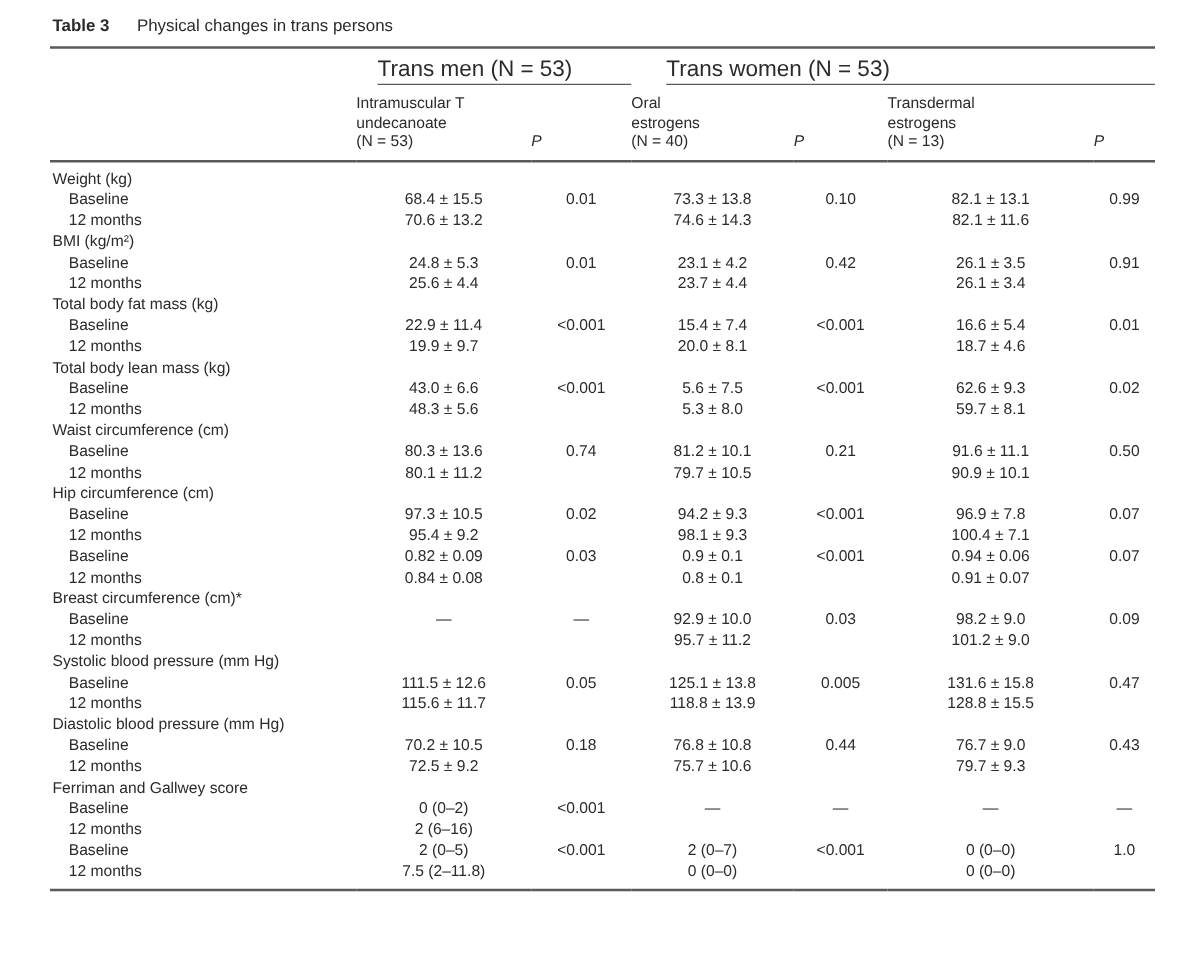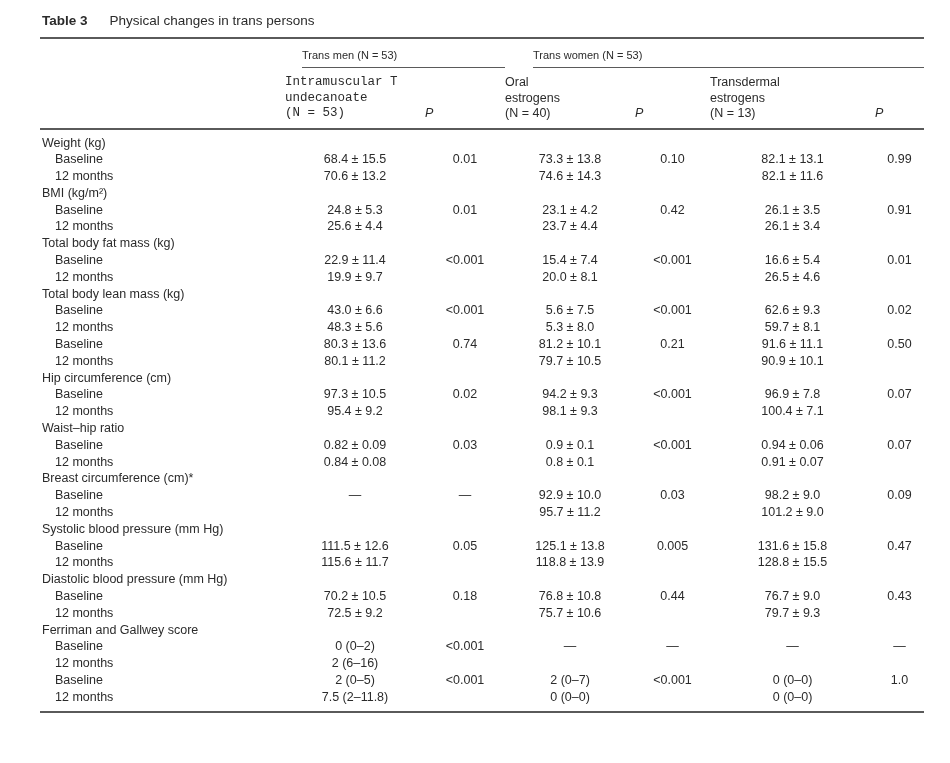--- a/index.html
+++ b/index.html
@@ -41,39 +41,39 @@
   col.c-label { width: 245px; }
   col.c-tm    { width: 140px; }
   col.c-p1    { width: 80px; }
   col.c-oe    { width: 130px; }
   col.c-p2    { width: 75px; }
   col.c-te    { width: 165px; }
   col.c-p3    { width: 49px; }
 
   tr.spanner-row td { padding: 9px 0 0 0; vertical-align: bottom; }
   .spanner {
-    font-size: 11px;
+    font-size: 18px;
     line-height: 15px;
     padding-bottom: 4px;
     border-bottom: 1.5px solid #5a5a5a;
   }
   .sp-tm { margin-left: 17px; }
   .sp-tw { margin-left: 28px; }
 
   tr.subhead-row th {
     font-weight: normal;
     font-size: 12.5px;
     line-height: 15.5px;
     text-align: left;
     vertical-align: bottom;
     white-space: pre-line;
     padding: 7px 0 6px 0;
     border-bottom: 2px solid #5a5a5a;
   }
-  th.tm { padding-left: 17px; font-family: Liberation Mono, monospace; }
+  th.tm { padding-left: 17px; }
   th.oe { padding-left: 28px; }
   th.te { padding-left: 43px; }
   th.p  { font-style: italic; text-align: center; }
 
   tbody td {
     font-size: 12.5px;
     line-height: 16.8px;
     height: 16.8px;
     padding: 0;
     white-space: nowrap;
@@ -186,21 +186,21 @@
             <td class="pval">&lt;0.001</td>
             <td class="val">16.6 ± 5.4</td>
             <td class="pval">0.01</td>
           </tr>
           <tr>
             <td class="sub-label">12 months</td>
             <td class="val">19.9 ± 9.7</td>
             <td class="pval"></td>
             <td class="val">20.0 ± 8.1</td>
             <td class="pval"></td>
-            <td class="val">26.5 ± 4.6</td>
+            <td class="val">18.7 ± 4.6</td>
             <td class="pval"></td>
           </tr>
           <tr>
             <td colspan="7" class="group-label">Total body lean mass (kg)</td>
           </tr>
           <tr>
             <td class="sub-label">Baseline</td>
             <td class="val">43.0 ± 6.6</td>
             <td class="pval">&lt;0.001</td>
             <td class="val">5.6 ± 7.5</td>
@@ -209,20 +209,23 @@
             <td class="pval">0.02</td>
           </tr>
           <tr>
             <td class="sub-label">12 months</td>
             <td class="val">48.3 ± 5.6</td>
             <td class="pval"></td>
             <td class="val">5.3 ± 8.0</td>
             <td class="pval"></td>
             <td class="val">59.7 ± 8.1</td>
             <td class="pval"></td>
+          </tr>
+          <tr>
+            <td colspan="7" class="group-label">Waist circumference (cm)</td>
           </tr>
           <tr>
             <td class="sub-label">Baseline</td>
             <td class="val">80.3 ± 13.6</td>
             <td class="pval">0.74</td>
             <td class="val">81.2 ± 10.1</td>
             <td class="pval">0.21</td>
             <td class="val">91.6 ± 11.1</td>
             <td class="pval">0.50</td>
           </tr>
@@ -250,23 +253,20 @@
           <tr>
             <td class="sub-label">12 months</td>
             <td class="val">95.4 ± 9.2</td>
             <td class="pval"></td>
             <td class="val">98.1 ± 9.3</td>
             <td class="pval"></td>
             <td class="val">100.4 ± 7.1</td>
             <td class="pval"></td>
           </tr>
           <tr>
-            <td colspan="7" class="group-label">Waist–hip ratio</td>
-          </tr>
-          <tr>
             <td class="sub-label">Baseline</td>
             <td class="val">0.82 ± 0.09</td>
             <td class="pval">0.03</td>
             <td class="val">0.9 ± 0.1</td>
             <td class="pval">&lt;0.001</td>
             <td class="val">0.94 ± 0.06</td>
             <td class="pval">0.07</td>
           </tr>
           <tr>
             <td class="sub-label">12 months</td>

